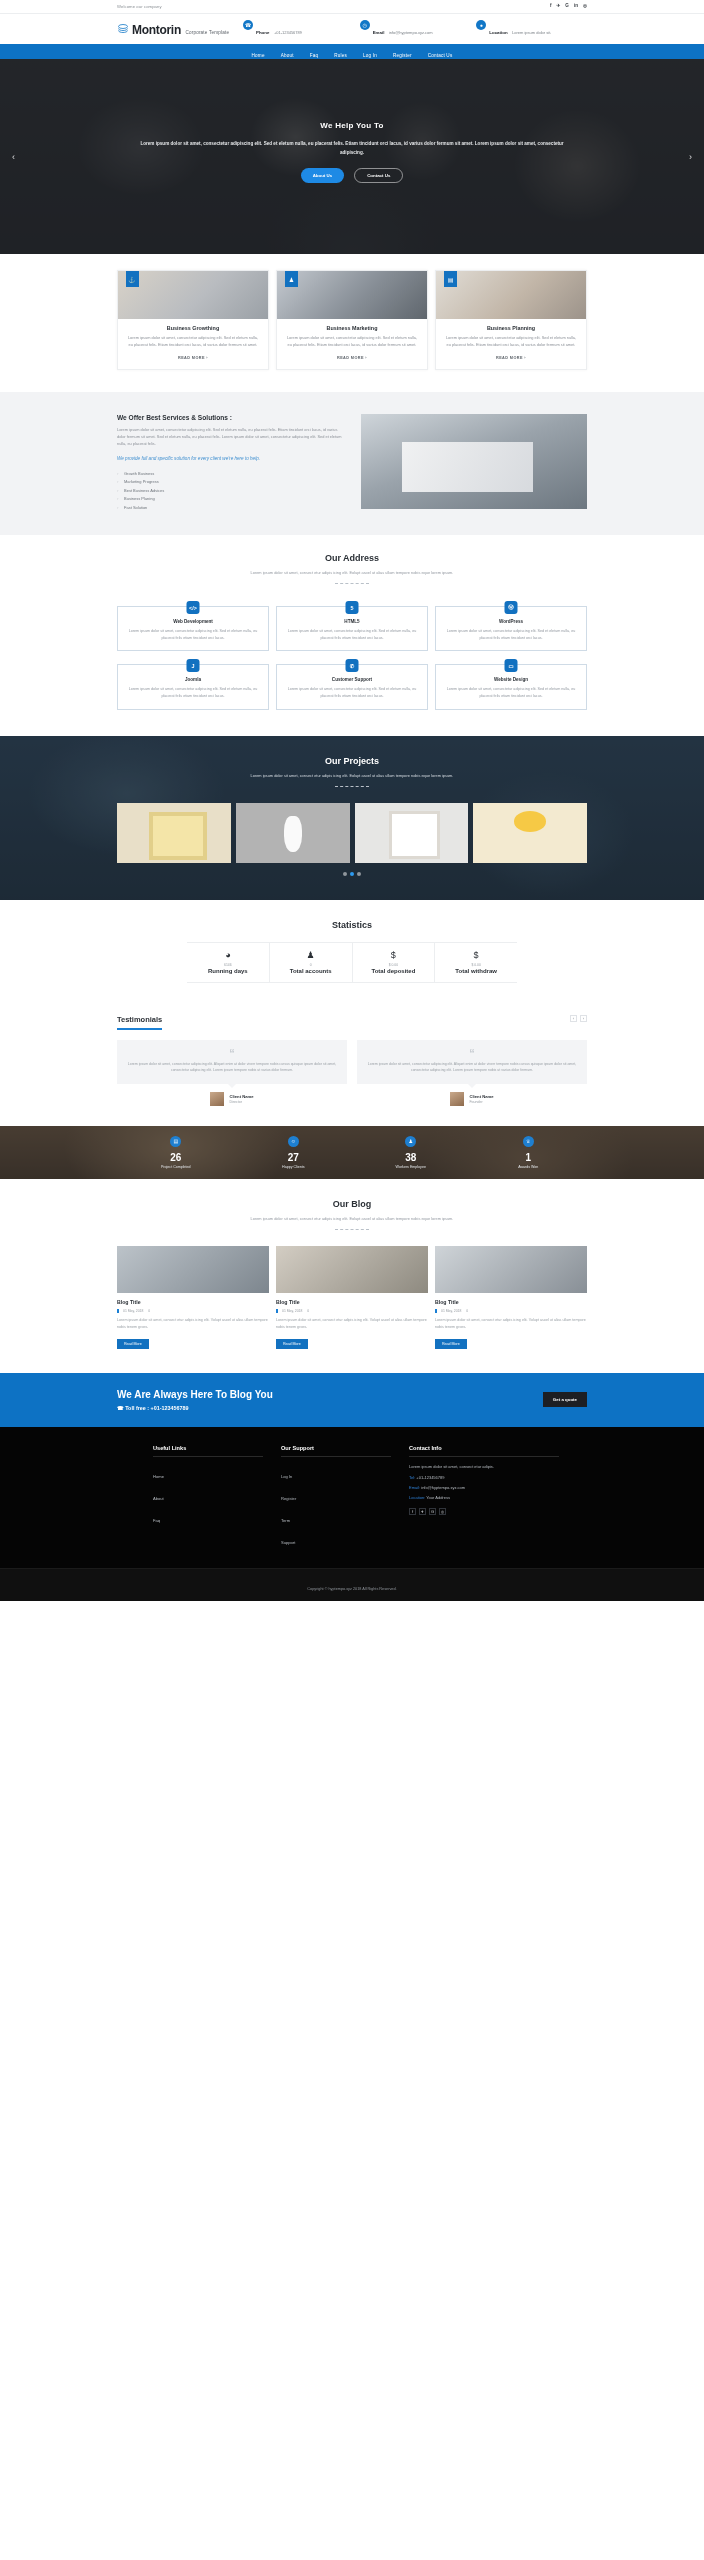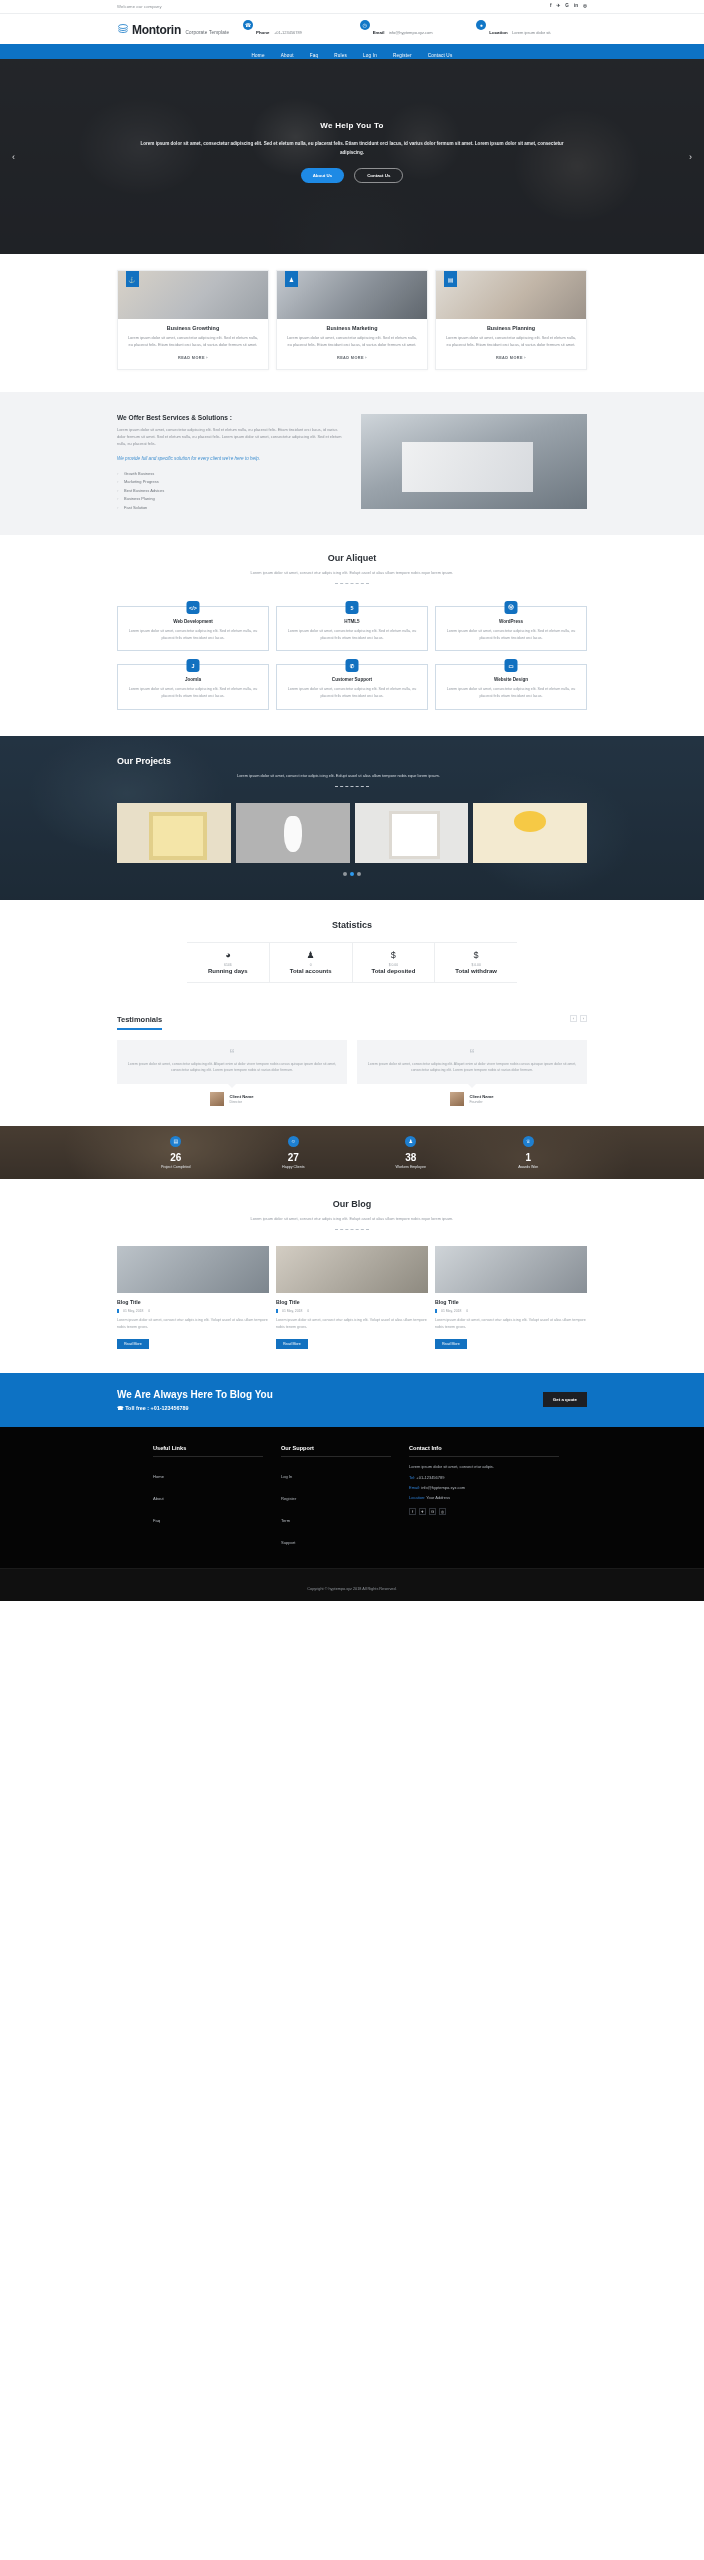--- a/index.html
+++ b/index.html
@@ -117,21 +117,21 @@
 
   
   .projects { position:relative; padding:20px 0 24px; overflow:hidden;
               background:linear-gradient(#2b3c4d,#24313f); }
   .proj-bg { position:absolute; inset:0;
      background:
        radial-gradient(ellipse 140px 90px at 18% 35%, #4a6275 0%, transparent 70%),
        radial-gradient(ellipse 120px 90px at 78% 60%, #3d5467 0%, transparent 70%),
        linear-gradient(#31455a,#22303d); opacity:.9; }
   .proj-shade { position:absolute; inset:0; background:rgba(25,38,50,.55); }
-  .proj-inner { position:relative; width:470px; margin:0 auto; }
+  .proj-inner { position:relative; width:470px; margin:0 auto; text-align:center; }
   .proj-inner .sec-title { color:#fff; }
   .proj-inner .sec-sub { color:#d7dde3; }
   .proj-row { display:flex; gap:5px; margin-top:16px; }
   .proj { width:115px; height:60px; position:relative; overflow:hidden; }
   .p1 { background:#e8dfc8; } .p2 { background:#b3b3b3; }
   .p3 { background:#e6e6e4; } .p4 { background:#f3ead0; }
   .p1:after{content:"";position:absolute;left:28%;top:16%;width:44%;height:66%;background:#f4e5a8;border:4px solid #e2cf8a;}
   .p2:after{content:"";position:absolute;left:42%;top:22%;width:16%;height:60%;background:#fafafa;border-radius:40% 40% 45% 45%;}
   .p3:after{content:"";position:absolute;left:30%;top:14%;width:40%;height:70%;background:#fff;border:3px solid #ddd9d2;}
   .p4:after{content:"";position:absolute;left:36%;top:14%;width:28%;height:34%;background:#f6c945;border-radius:50%;}
@@ -363,21 +363,21 @@
         </ul>
       </div>
       <div class="offer-right">
         <div class="offer-img"></div>
       </div>
     </div>
   </div>
 
 
   <div class="services">
-    <div class="sec-title">Our Aliquet</div>
+    <div class="sec-title">Our Address</div>
     <div class="sec-sub">Lorem ipsum dolor sit amet, consect etur adipis icing elit. Eolupt asoel ut alias ullam tempore nobis eque lorem ipsum.</div>
     <div class="sec-dots"></div>
     <div class="svc-grid">
       <div class="svc">
         <div class="svc-ic">&lt;/&gt;</div>
         <div class="svc-t">Web Development</div>
         <div class="svc-d">Lorem ipsum dolor sit amet, consectetur adipiscing elit. Sed et eletum nulla, eu placerat felis etiam tincidunt orci lacus.</div>
       </div>
       <div class="svc">
         <div class="svc-ic">5</div>

